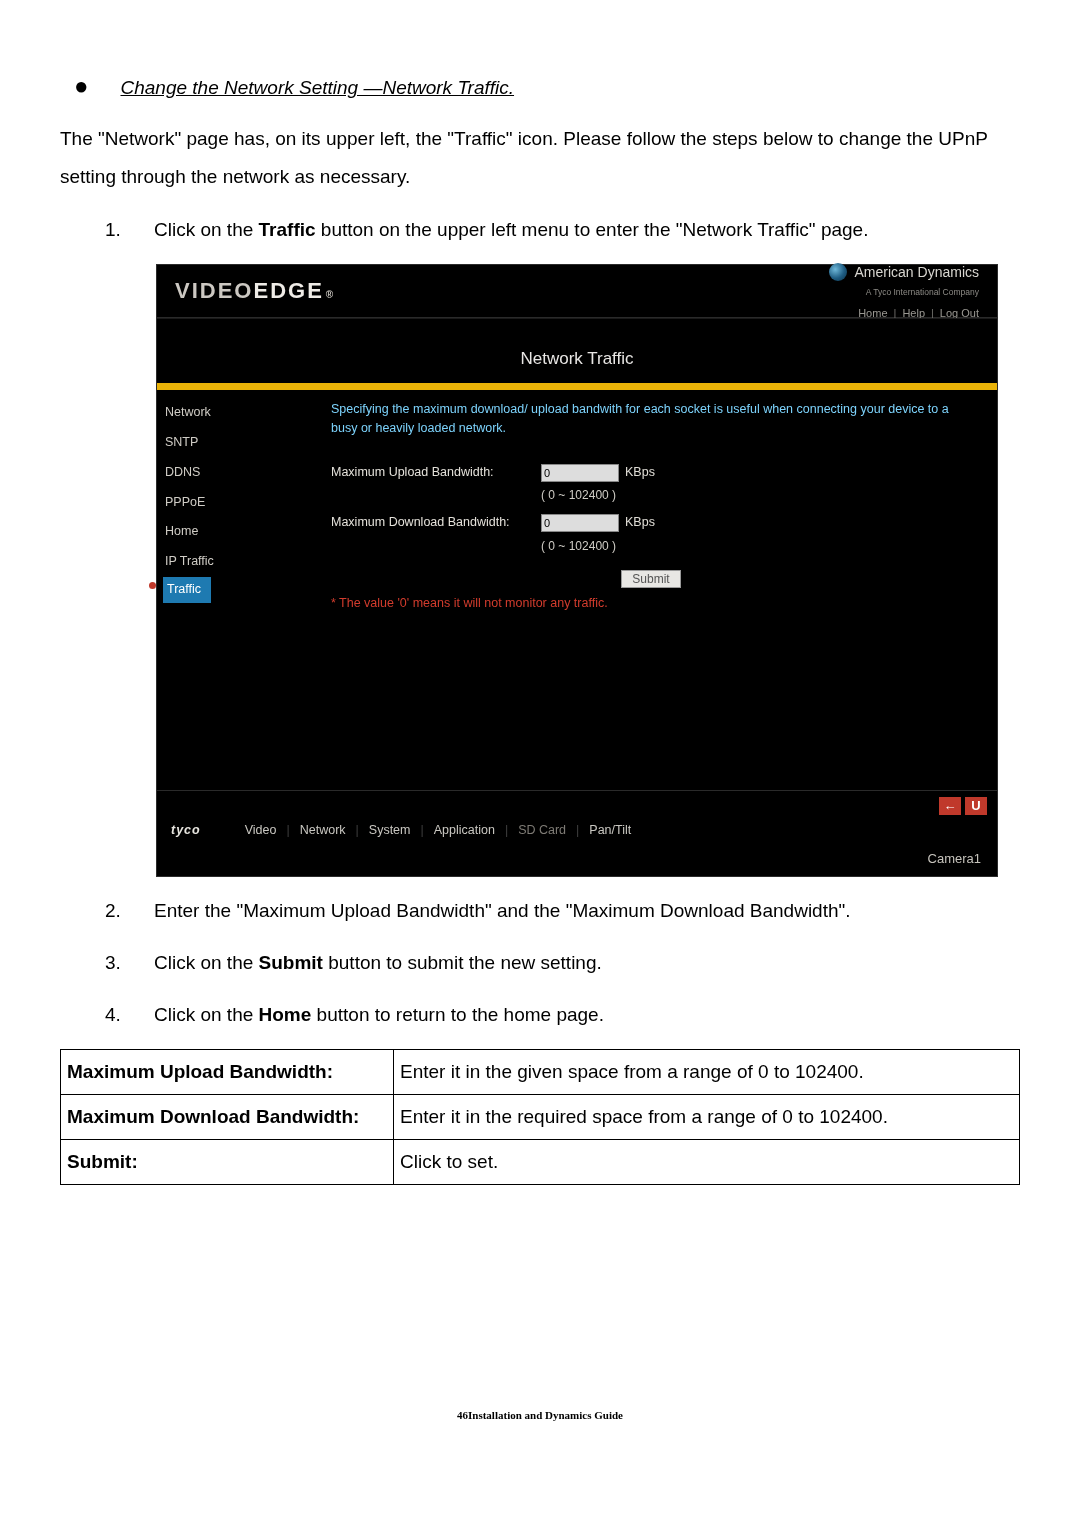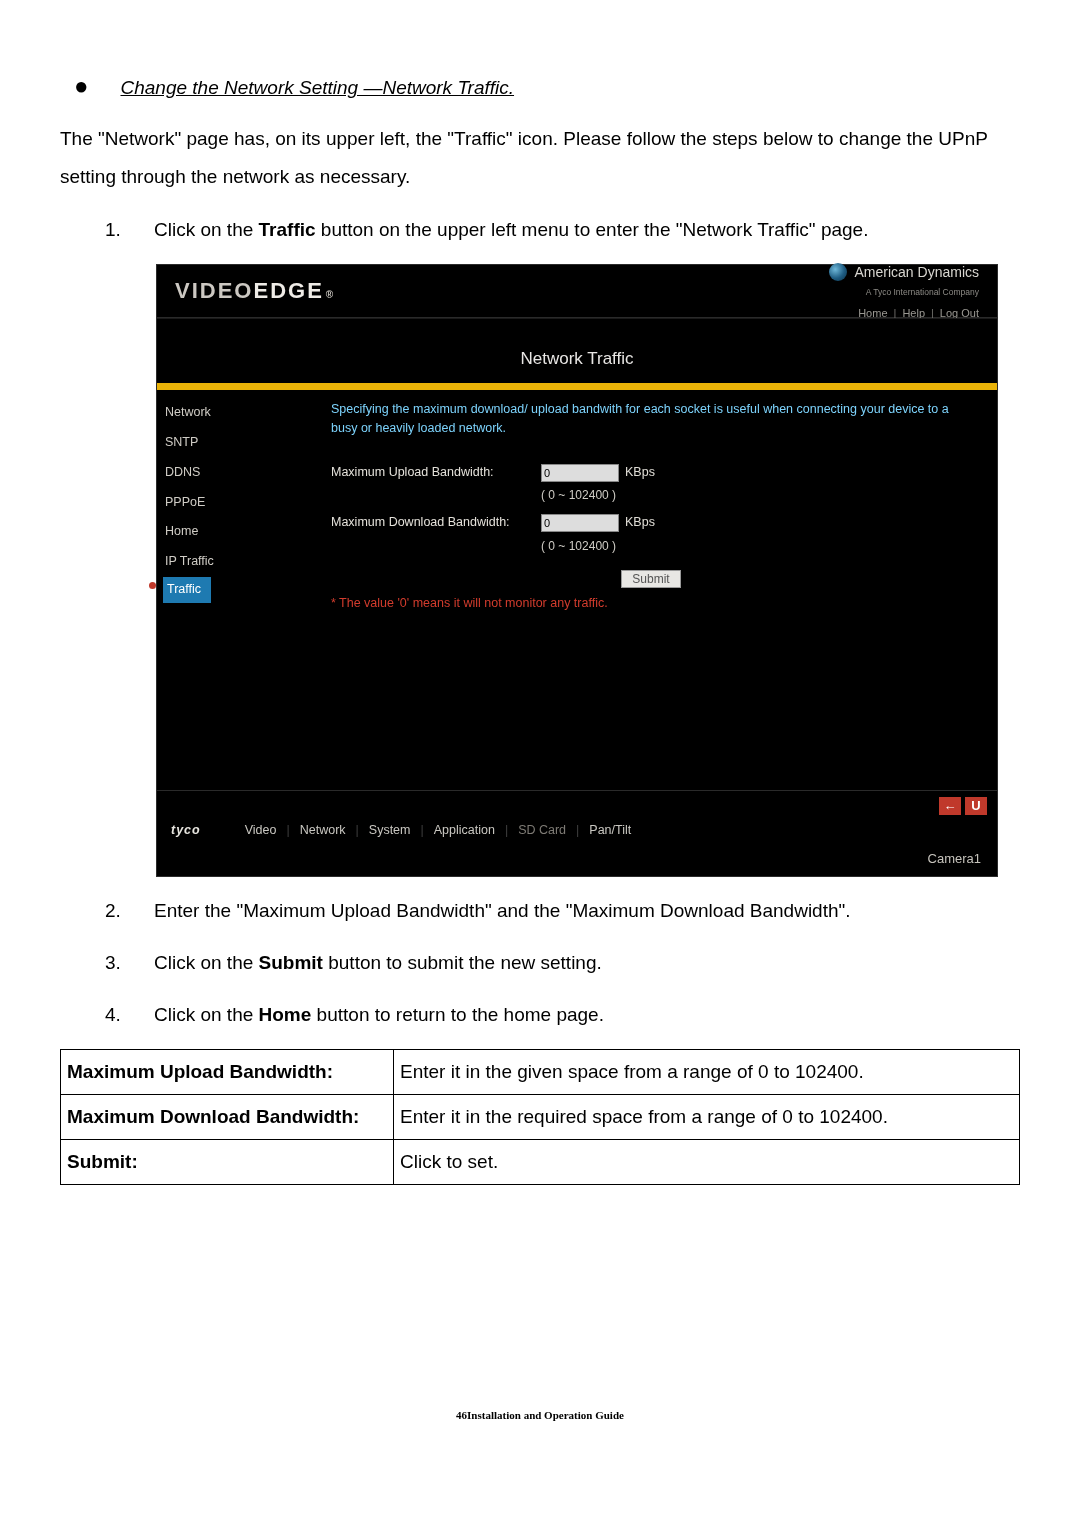--- a/index.html
+++ b/index.html
@@ -361,16 +361,16 @@
     </tr>
     <tr>
       <td class="k">Submit:</td>
       <td>Click to set.</td>
     </tr>
   </tbody>
     </table>
 
   <div class="footer">
     <span class="pn">46</span>
-    <span class="guide">Installation and Operation Guide</span>
+    <span class="guide">Installation and Dynamics Guide</span>
   </div>
 
 </div>
 
 </body></html>

